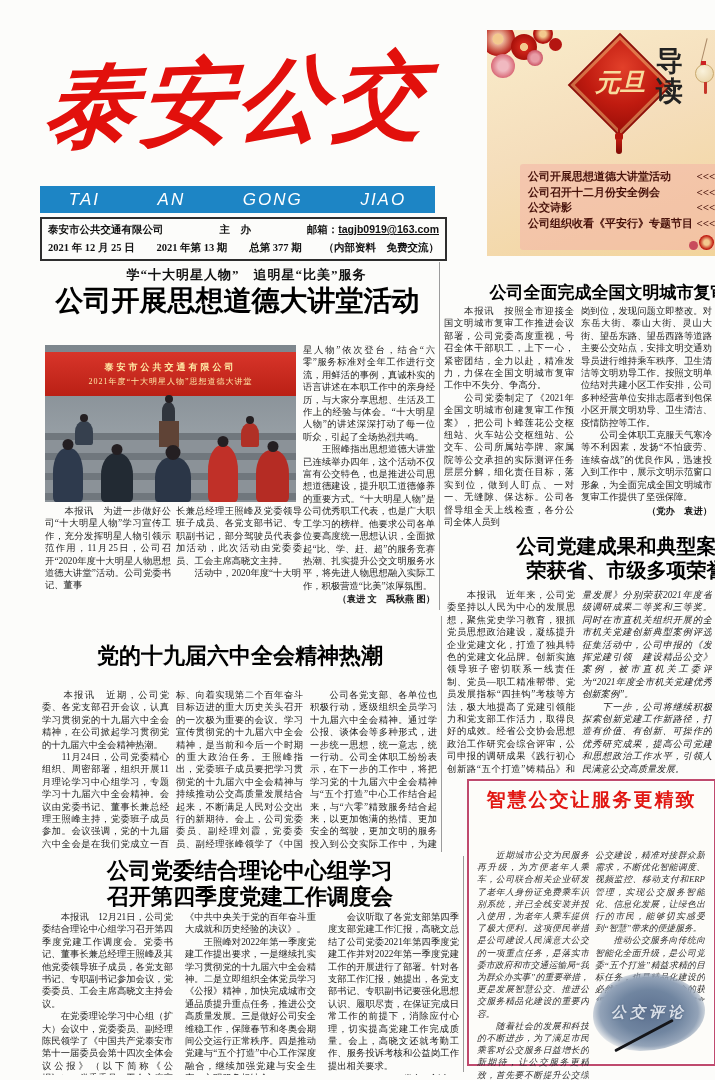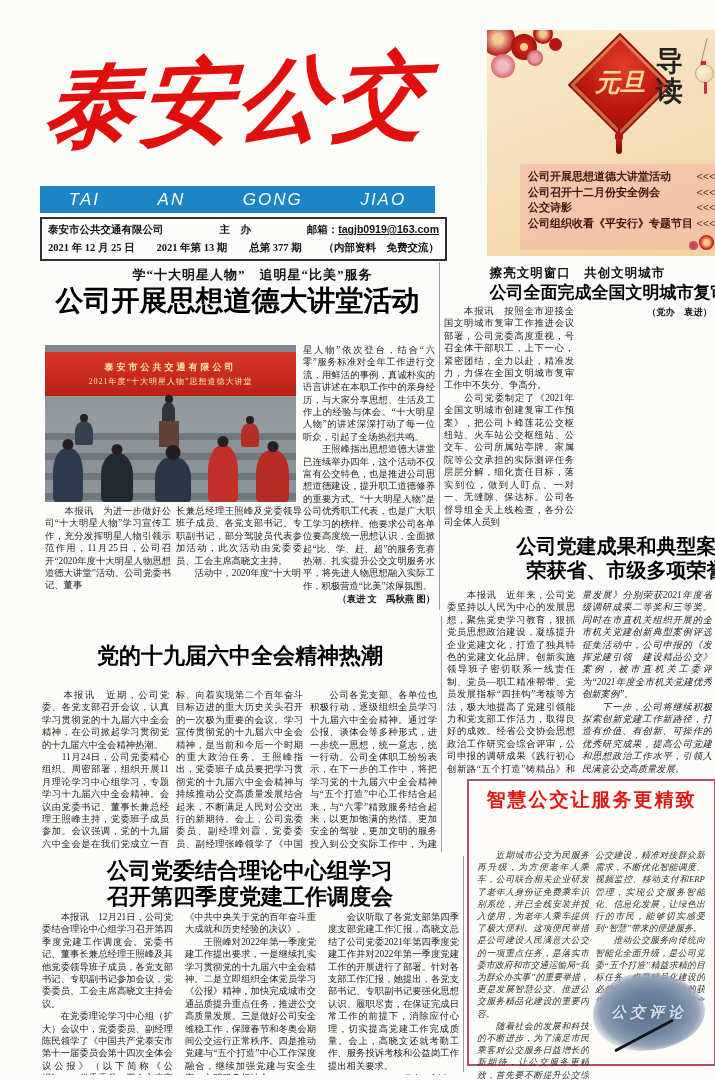--- a/index.html
+++ b/index.html
@@ -169,21 +169,21 @@
         <span class="idx-p">&lt;&lt;&lt; 三版</span>
       </div>
     </div>
     <div class="daodu-flower"></div>
   </div>
 
   <div class="vrule" style="left:439px;top:262px;height:348px;"></div>
   <div class="vrule" style="left:441px;top:616px;height:236px;"></div>
   <div class="vrule" style="left:463px;top:856px;height:216px;"></div>
 
-  <div class="kicker" style="left:54px;top:266px;width:397px;font-size:13px;">学“十大明星人物”　追明星“比美”服务</div>
+  <div class="kicker" style="left:48px;top:266px;width:397px;font-size:13px;">学“十大明星人物”　追明星“比美”服务</div>
   <div class="headline-sans" style="left:36px;top:282px;width:403px;font-size:28px;">公司开展思想道德大讲堂活动</div>
   <div class="photo">
     <div class="photo-wall"></div>
     <div class="seats"></div>
     <div class="banner">
       <div class="banner-l1">泰安市公共交通有限公司</div>
       <div class="banner-l2">2021年度“十大明星人物”思想道德大讲堂</div>
     </div>
     <div class="person speaker"></div>
     <div class="podium"></div>
@@ -201,27 +201,28 @@
   <div class="coltext" style="left:176px;top:505px;width:126px;height:106px;">
     <span class="body">长兼总经理王照峰及党委领导班子成员、各党支部书记、专职副书记，部分驾驶员代表参加活动，此次活动由党委委员、工会主席高晓文主持。
 　　活动中，2020年度“十大明</span>
   </div>
   <div class="coltext" style="left:303px;top:344px;width:132px;height:268px;">
     <span class="body">星人物”依次登台，结合“六零”服务标准对全年工作进行交流，用鲜活的事例，真诚朴实的语言讲述在本职工作中的亲身经历，与大家分享思想、生活及工作上的经验与体会。“十大明星人物”的讲述深深打动了每一位听众，引起了全场热烈共鸣。
 　　王照峰指出思想道德大讲堂已连续举办四年，这个活动不仅富有公交特色，也是推进公司思想道德建设，提升职工道德修养的重要方式。“十大明星人物”是公司优秀职工代表，也是广大职工学习的榜样。他要求公司各单位要高度统一思想认识，全面掀起“比、学、赶、超”的服务竞赛热潮、扎实提升公交文明服务水平，将先进人物思想融入实际工作，积极营造“比美”浓厚氛围。</span>
     <div class="sign">（袁进 文　禹秋燕 图）</div>
   </div>
 
-  <div class="kicker" style="left:443px;top:265px;width:269px;font-size:12.5px;">擦亮文明窗口　共创文明城市</div>
   <div class="headline-serif" style="left:441px;top:281px;width:273px;font-size:17px;">公司全面完成全国文明城市复审工作</div>
   <div class="coltext" style="left:444px;top:305px;width:130px;height:226px;">
     <span class="body">　　本报讯　按照全市迎接全国文明城市复审工作推进会议部署，公司党委高度重视，号召全体干部职工，上下一心，紧密团结，全力以赴，精准发力，力保在全国文明城市复审工作中不失分、争高分。
 　　公司党委制定了《2021年全国文明城市创建复审工作预案》，把公司卜蜂莲花公交枢纽站、火车站公交枢纽站、公交车、公司所属站亭牌、家属院等公交承担的实际测评任务层层分解，细化责任目标，落实到位，做到人盯点、一对一、无缝隙、保达标。公司各督导组全天上线检查，各分公司全体人员到</span>
   </div>
   <div class="coltext" style="left:581px;top:305px;width:131px;height:226px;">
+    <span class="body">岗到位，发现问题立即整改。对东岳大街、泰山大街、灵山大街、望岳东路、望岳西路等道路主要公交站点，安排文明交通劝导员进行维持乘车秩序、卫生清洁等文明劝导工作。按照文明单位结对共建小区工作安排，公司多种经营单位安排志愿者到包保小区开展文明劝导、卫生清洁、疫情防控等工作。
+　　公司全体职工克服天气寒冷等不利因素，发扬“不怕疲劳、连续奋战”的优良作风，迅速投入到工作中，展示文明示范窗口形象，为全面完成全国文明城市复审工作提供了坚强保障。</span>
     <div class="sign">（党办　袁进）</div>
   </div>
 
   <div class="headline-sans" style="left:40px;top:641px;width:400px;font-size:22px;">党的十九届六中全会精神热潮</div>
   <div class="coltext" style="left:42px;top:689px;width:127px;height:162px;">
     <span class="body">　　本报讯　近期，公司党委、各党支部召开会议，认真学习贯彻党的十九届六中全会精神，在公司掀起学习贯彻党的十九届六中全会精神热潮。
 　　11月24日，公司党委精心组织、周密部署，组织开展11月理论学习中心组学习，专题学习十九届六中全会精神。会议由党委书记、董事长兼总经理王照峰主持，党委班子成员参加。会议强调，党的十九届六中全会是在我们党成立一百周年之际，党领导人民实现第一个百年奋斗目</span>
   </div>
   <div class="coltext" style="left:176px;top:689px;width:127px;height:162px;">
     <span class="body">标、向着实现第二个百年奋斗目标迈进的重大历史关头召开的一次极为重要的会议。学习宣传贯彻党的十九届六中全会精神，是当前和今后一个时期的重大政治任务。王照峰指出，党委班子成员要把学习贯彻党的十九届六中全会精神与持续推动公交高质量发展结合起来，不断满足人民对公交出行的新期待。会上，公司党委委员、副经理刘霞，党委委员、副经理张峰领学了《中国共产党第十九届中央委员会第六次全体会议公报》全文。</span>

